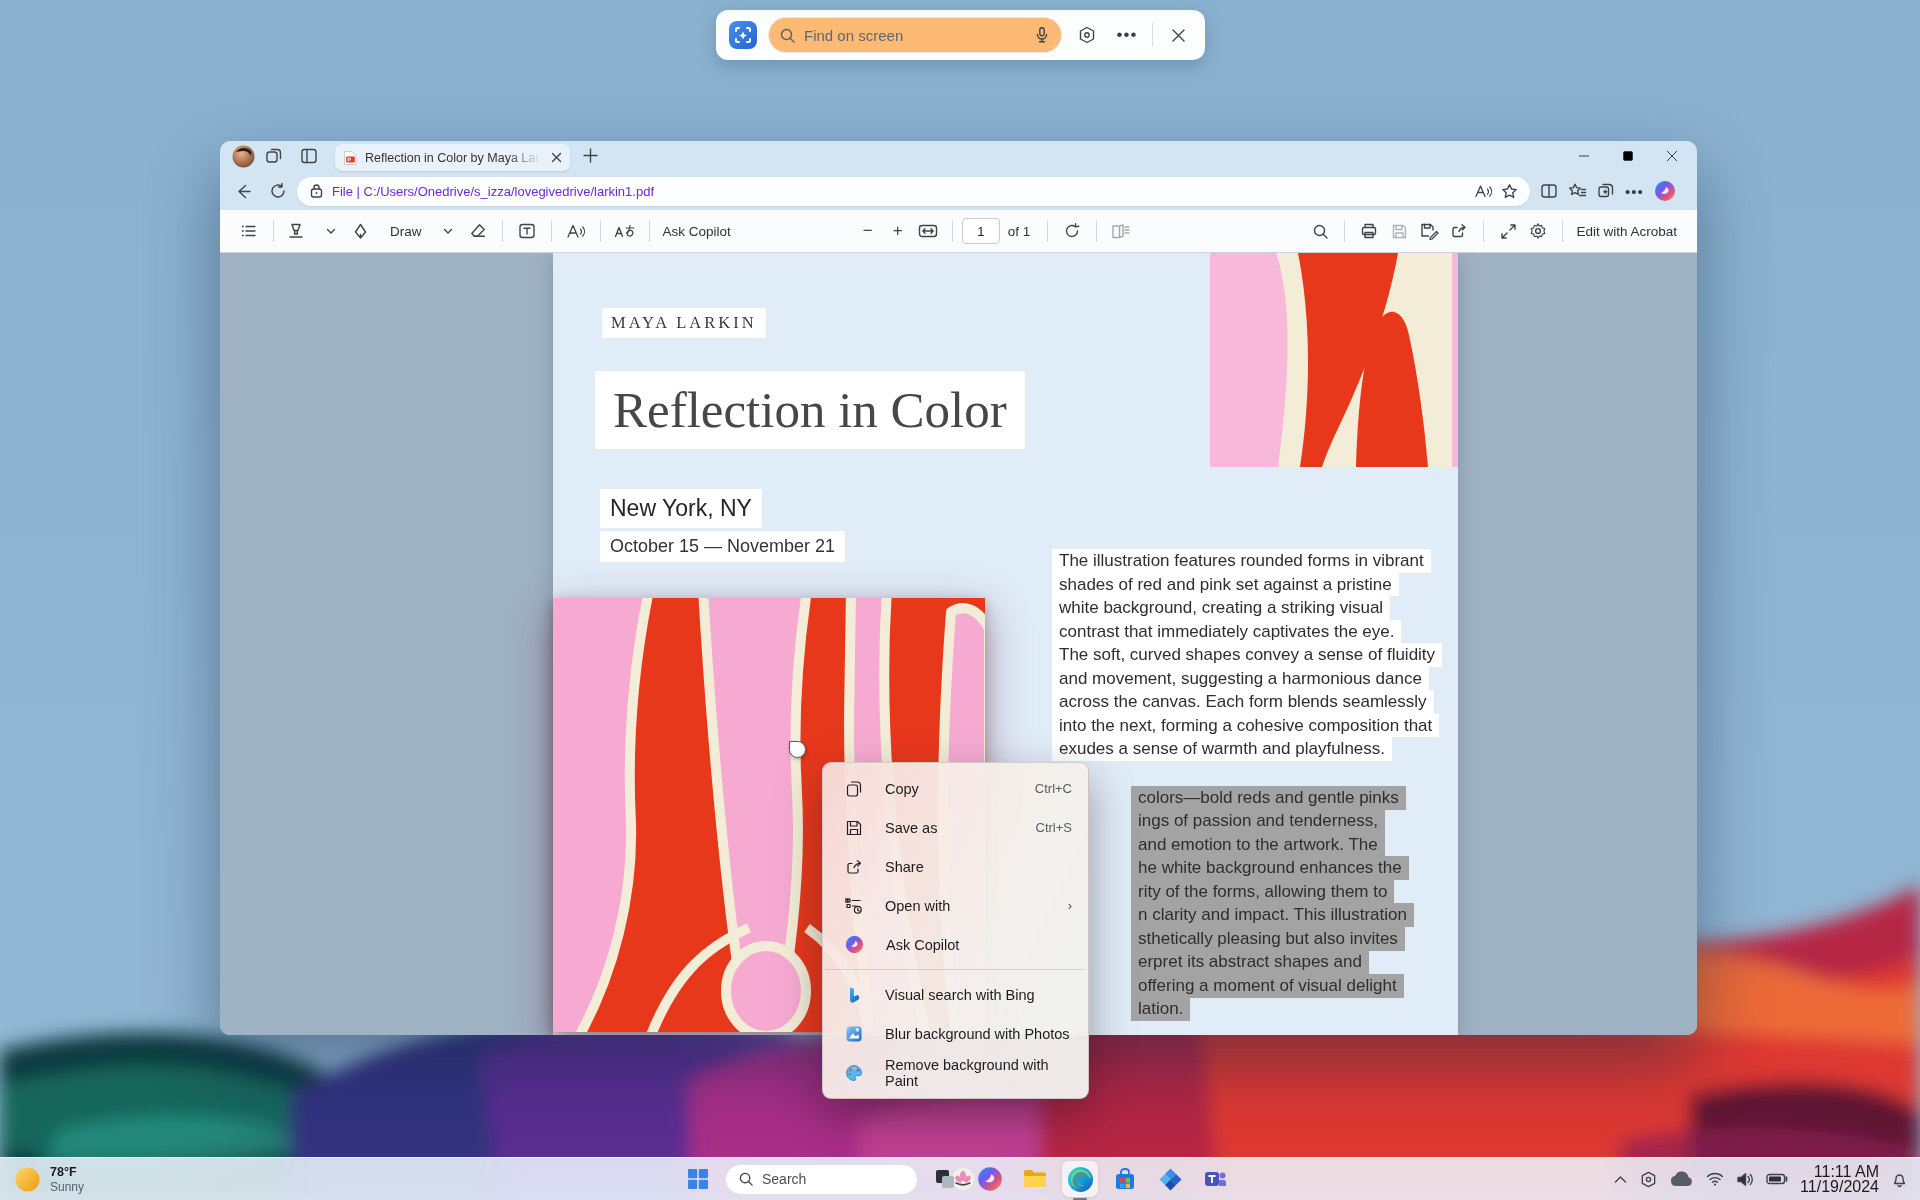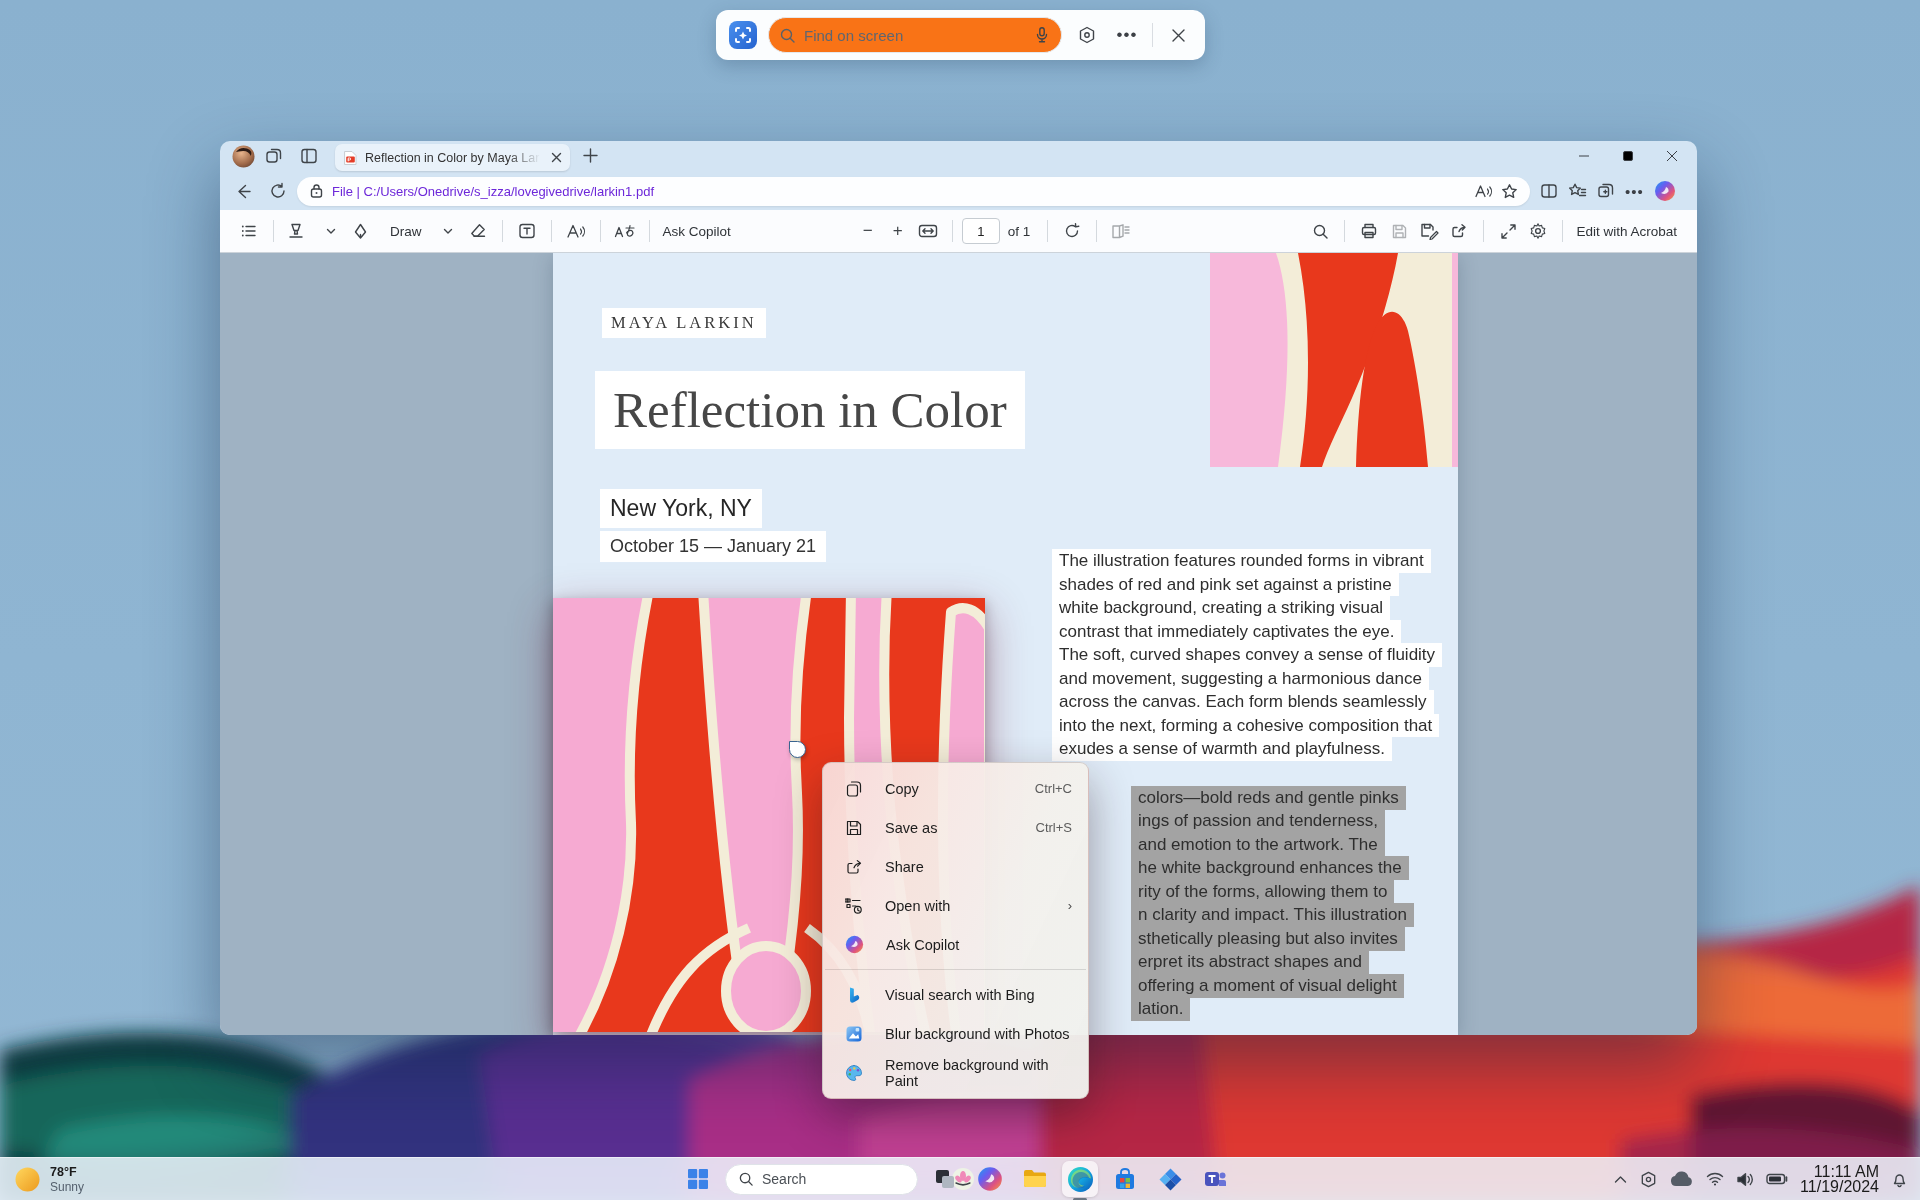--- a/index.html
+++ b/index.html
@@ -11,21 +11,21 @@
   .ic { display:inline-flex; align-items:center; justify-content:center; flex:0 0 auto; }
   .ic svg { stroke:#3f4449; fill:none; stroke-width:1.4; stroke-linecap:round; stroke-linejoin:round; }
 
   
   #wallpaper { left:0; bottom:0; width:1920px; height:360px; z-index:0; }
 
   
   #findbar { left:716px; top:10px; width:489px; height:50px; background:#fbfdfe;
     border-radius:12px; box-shadow:0 6px 18px rgba(30,60,90,.25); z-index:60;
     display:flex; align-items:center; padding:0 12px; gap:10px; }
-  #findbar .pill { flex:1; height:36px; background:#f97316; border:1px solid #e4e8ec;
+  #findbar .pill { flex:1; height:36px; background:#fdba74; border:1px solid #e4e8ec;
     border-radius:18px; display:flex; align-items:center; padding:0 10px; gap:8px; }
   #findbar input { border:none; outline:none; background:transparent; flex:1;
     font-size:15px; color:#444; font-family:"Liberation Sans",sans-serif; }
   #findbar input::placeholder { color:#5f6670; }
   .fb-btn { width:30px; height:30px; border-radius:6px; display:flex; align-items:center; justify-content:center; cursor:pointer; }
   .fb-div { width:1px; height:24px; background:#d9dde2; }
 
   
   #win { left:220px; top:141px; width:1477px; height:894px; background:#d3e4f3;
     border-radius:10px; box-shadow:0 30px 70px rgba(15,40,70,.45); z-index:10; overflow:hidden; }
@@ -471,21 +471,21 @@
     <span class="tb-btn" style="margin-right:6px;">
       <span class="tb-label">Edit with Acrobat</span>
     </span>
   </div>
 
   <div id="viewport">
     <div id="page">
       <span id="brand" class="abs chip">MAYA LARKIN</span>
       <span id="doctitle" class="abs chip">Reflection in Color</span>
       <span id="locchip" class="abs chip">New York, NY</span>
-      <span id="datechip" class="abs chip">October 15 — January 21</span>
+      <span id="datechip" class="abs chip">October 15 — November 21</span>
 
       <svg id="art-tr" class="abs" viewBox="0 0 248 214" preserveAspectRatio="none">
         <rect width="248" height="214" fill="#f7b8da"></rect>
         <path d="M66,0 C80,40 82,110 68,214 L242,214 L242,0 Z" fill="#f3edd8"></path>
         <path d="M88,0 H188 C180,45 164,95 142,145 C130,172 118,195 112,214 H90 C100,150 102,70 88,0 Z" fill="#e8381c"></path>
         <path d="M146,214 C148,150 154,95 168,70 C178,52 192,56 198,78 C206,112 214,165 218,214 Z" fill="#e8381c"></path>
       </svg>
 
       <div id="para1" class="abs">
         <div class="pl">The illustration features rounded forms in vibrant</div>

